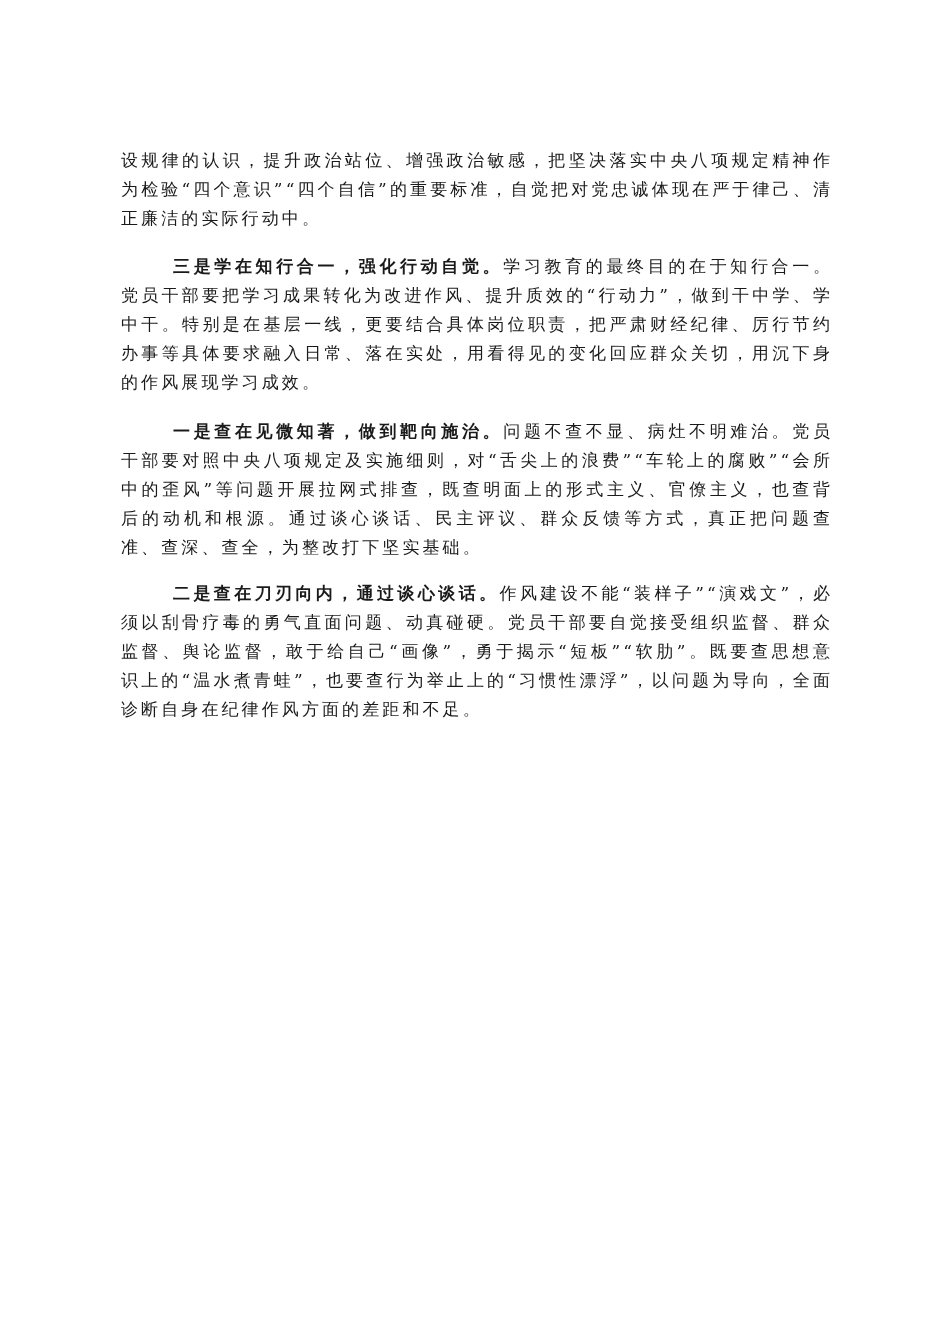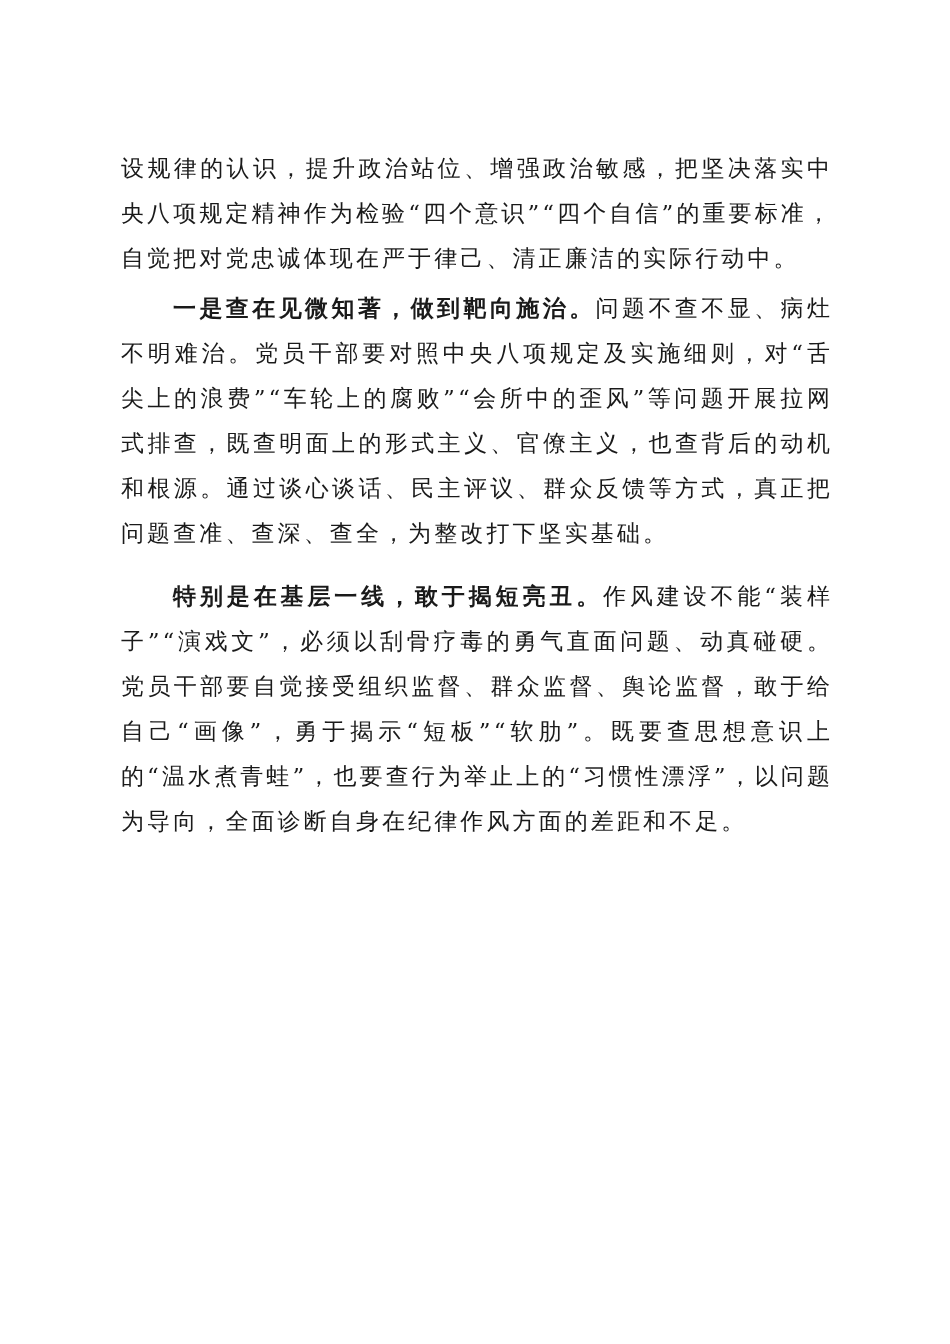--- a/index.html
+++ b/index.html
@@ -16,22 +16,22 @@
       color: #1a1a1a;
     }
     .page {
       position: absolute;
       left: 121px;
       top: 146px;
       width: 712px;
     }
     .para {
       margin: 0;
-      font-size: 23px;
-      line-height: 45px;
+      font-size: 17px;
+      line-height: 29px;
       letter-spacing: 3.1px;
       text-align: justify;
       text-align-last: left;
       word-break: break-all;
     }
     .para.indent {
       text-indent: 52px;
     }
     .lead {
       font-weight: bold;
@@ -41,35 +41,38 @@
     .heading {
       margin: 0;
       margin-top: 12px;
       font-family: "DejaVu Sans", "Liberation Sans", sans-serif;
       font-weight: bold;
       font-size: 23px;
       line-height: 42px;
       letter-spacing: 1px;
       text-indent: 52px;
     }
-    .p4 { margin-top: 4px; }
+    .p4 { margin-top: 20px; }
     .p5 { margin-top: 17px; }
   </style>
 </head>
 <body>
 
 <div class="page">
 
   <p class="para p1">
     <span>设规律的认识，提升政治站位、增强政治敏感，把坚决落实中央八项规定精神作为检验“四个意识”“四个自信”的重要标准，自觉把对党忠诚体现在严于律己、清正廉洁的实际行动中。</span>
   </p>
 
+  <p class="para indent p2">
+    <span class="lead">三是学在知行合一，强化行动自觉。</span><span>学习教育的最终目的在于知行合一。党员干部要把学习成果转化为改进作风、提升质效的“行动力”，做到干中学、学中干。特别是在基层一线，更要结合具体岗位职责，把严肃财经纪律、厉行节约办事等具体要求融入日常、落在实处，用看得见的变化回应群众关切，用沉下身的作风展现学习成效。</span>
+  </p>
 
 
   <p class="para indent p4">
     <span class="lead">一是查在见微知著，做到靶向施治。</span><span>问题不查不显、病灶不明难治。党员干部要对照中央八项规定及实施细则，对“舌尖上的浪费”“车轮上的腐败”“会所中的歪风”等问题开展拉网式排查，既查明面上的形式主义、官僚主义，也查背后的动机和根源。通过谈心谈话、民主评议、群众反馈等方式，真正把问题查准、查深、查全，为整改打下坚实基础。</span>
   </p>
 
   <p class="para indent p5">
-    <span class="lead">特别是在基层一线，敢于揭短亮丑。</span><span>作风建设不能“装样子”“演戏文”，必须以刮骨疗毒的勇气直面问题、动真碰硬。党员干部要自觉接受组织监督、群众监督、舆论监督，敢于给自己“画像”，勇于揭示“短板”“软肋”。既要查思想意识上的“温水煮青蛙”，也要查行为举止上的“习惯性漂浮”，以问题为导向，全面诊断自身在纪律作风方面的差距和不足。</span>
+    <span class="lead">二是查在刀刃向内，通过谈心谈话。</span><span>作风建设不能“装样子”“演戏文”，必须以刮骨疗毒的勇气直面问题、动真碰硬。党员干部要自觉接受组织监督、群众监督、舆论监督，敢于给自己“画像”，勇于揭示“短板”“软肋”。既要查思想意识上的“温水煮青蛙”，也要查行为举止上的“习惯性漂浮”，以问题为导向，全面诊断自身在纪律作风方面的差距和不足。</span>
   </p>
 
 </div>
 
 </body></html>

